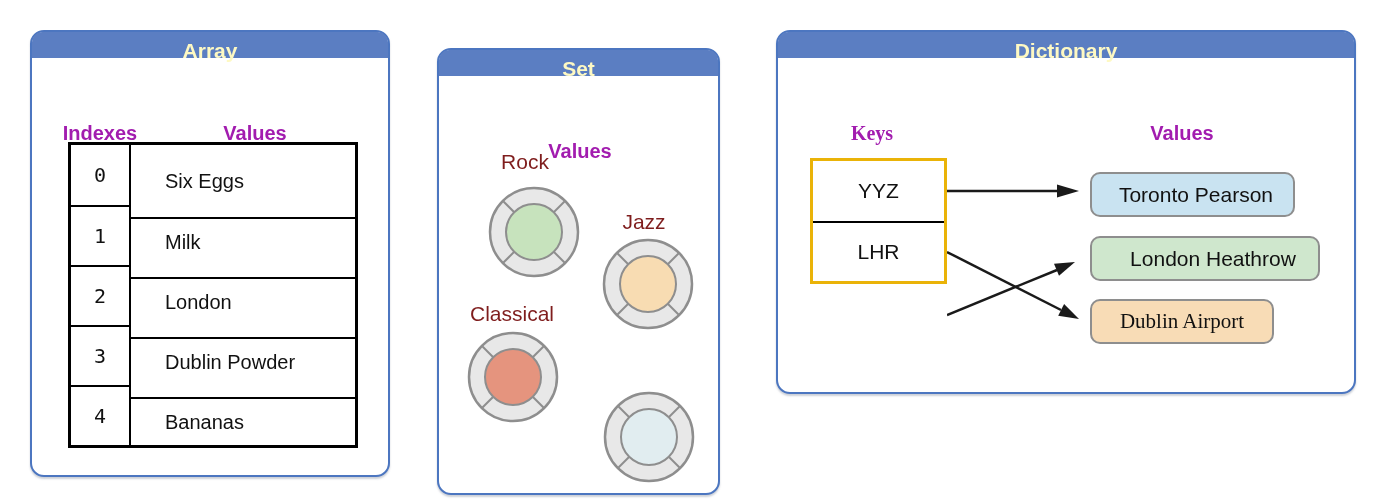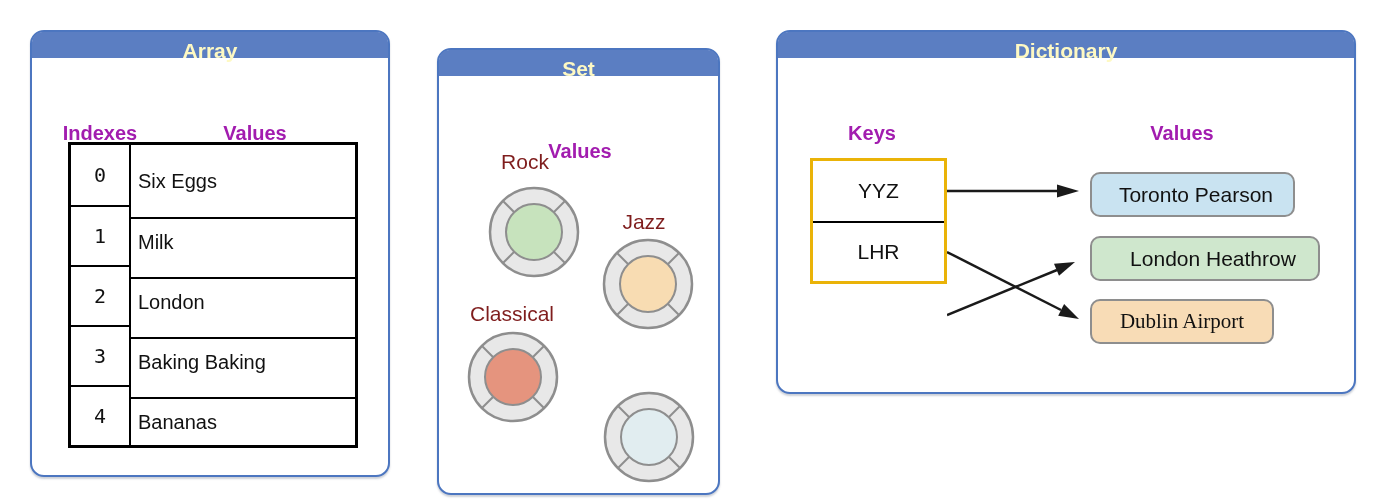--- a/index.html
+++ b/index.html
@@ -25,21 +25,21 @@
   #array-panel{left:30px;top:30px;width:360px;height:447px;}
   .array-table{
     position:absolute;left:36px;top:110px;width:290px;box-sizing:border-box;
     border:3px solid #000;display:grid;grid-template-columns:60px 1fr;grid-auto-rows:60px;
   }
   .array-table .cell{box-sizing:border-box;display:flex;align-items:center;background:#fff;}
   .array-table .idx{
     justify-content:center;border-right:2.5px solid #000;
     font-family:"DejaVu Sans Mono","Liberation Mono",monospace;font-size:20px;
   }
-  .array-table .val{padding-left:7px;font-size:20px;margin-top:12px;}
+  .array-table .val{padding-left:34px;font-size:20px;margin-top:12px;}
   .array-table .rt{border-top:2.5px solid #000;}
   
   #set-panel{left:437px;top:48px;width:283px;height:447px;}
   .set-item-label{position:absolute;font-size:21px;text-align:center;width:110px;color:#7f1d1d;}
   .ring{position:absolute;width:96px;height:96px;}
   
   #dict-panel{left:776px;top:30px;width:580px;height:364px;}
   .keys-table{
     position:absolute;left:32px;top:126px;width:137px;box-sizing:border-box;
     border:3px solid #eab308;display:grid;grid-auto-rows:60px;
@@ -68,21 +68,21 @@
     <span class="col-label" style="left:168px;top:90px;width:110px;">Values</span>
 
     <div class="array-table">
       <div class="cell idx">0</div>
       <div class="cell val">Six Eggs</div>
       <div class="cell idx rt">1</div>
       <div class="cell val rt">Milk</div>
       <div class="cell idx rt">2</div>
       <div class="cell val rt">London</div>
       <div class="cell idx rt">3</div>
-      <div class="cell val rt">Baking Baking</div>
+      <div class="cell val rt">Dublin Powder</div>
       <div class="cell idx rt">4</div>
       <div class="cell val rt">Bananas</div>
     </div>
   </section>
 
   <section class="panel" id="set-panel">
     <header class="panel-header" style="background-color: rgb(91, 126, 194);">Set</header>
     <span class="col-label" style="left:86px;top:90px;width:110px;">Values</span>
 
     <span class="set-item-label" style="left:31px;top:100px;">Rock</span>
@@ -113,21 +113,21 @@
     <svg class="ring" style="left:162px;top:339px;" viewBox="0 0 96 96">
       <circle cx="48" cy="48" r="44" fill="#e8e8e8" stroke="#8e8e8e" stroke-width="2.5"></circle>
       <line x1="17" y1="17" x2="79" y2="79" stroke="#8e8e8e" stroke-width="2"></line>
       <line x1="79" y1="17" x2="17" y2="79" stroke="#8e8e8e" stroke-width="2"></line>
       <circle cx="48" cy="48" r="28" stroke="#8e8e8e" stroke-width="2" fill="#e1edf0"></circle>
     </svg>
   </section>
 
   <section class="panel" id="dict-panel">
     <header class="panel-header" style="background-color: rgb(91, 126, 194);">Dictionary</header>
-    <span class="col-label" style="left:44px;top:90px;width:100px;">Keys</span>
+    <span class="col-label" style="left:44px;top:90px;width:100px;font-family:Liberation Serif, serif;">Keys</span>
     <span class="col-label" style="left:344px;top:90px;width:120px;">Values</span>
 
     <div class="keys-table">
       <div class="kcell">YYZ</div>
       <div class="kcell rt">LHR</div>
     </div>
 
     <svg class="arrows-svg" viewBox="0 0 140 200">
 
       <line x1="0" y1="39" x2="112" y2="39" stroke="#1a1a1a" stroke-width="2.5"></line>

